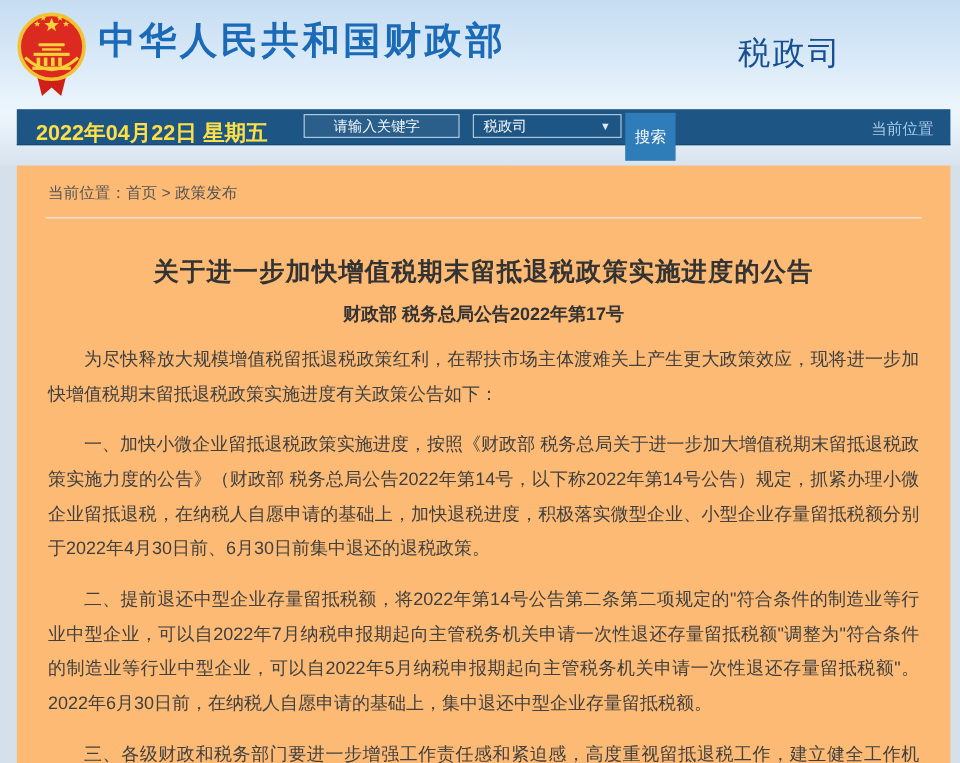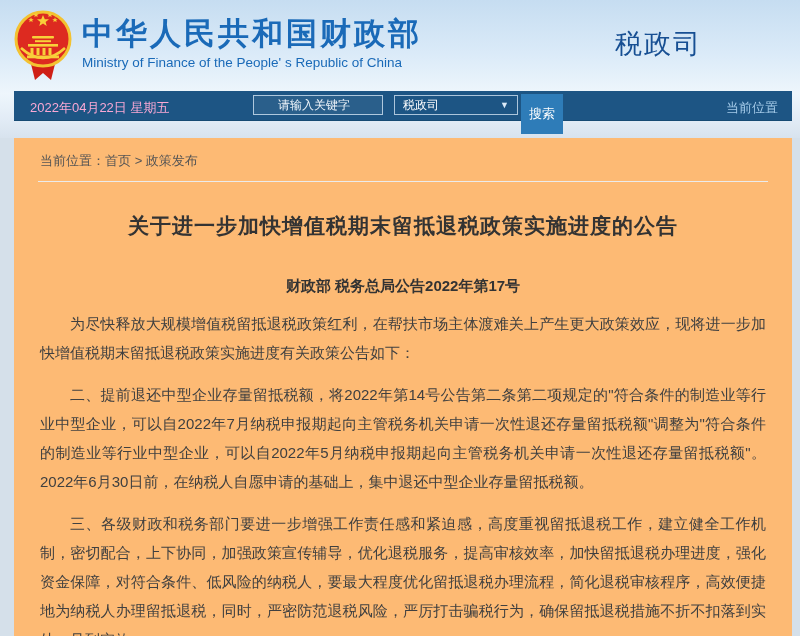--- a/index.html
+++ b/index.html
@@ -26,21 +26,21 @@
   .dept {
     position:absolute; right:98px; top:26px; font-size:27px; color:#174f93;
     letter-spacing:2px; white-space:nowrap;
   }
   
   .navbar {
     position:absolute; left:14px; top:91px; width:778px; height:30px;
     background:#1d5584; box-sizing:border-box; border-bottom:1px solid #164a73;
   }
   .nav-date {
-    position:absolute; left:16px; top:8px; color:#f9a8d4; font-size:13px; white-space:nowrap;
+    position:absolute; left:16px; top:8px; color:#fde047; font-size:18px; white-space:nowrap;font-weight:bold;
   }
   .nav-search {
     position:absolute; left:239px; top:4px; width:130px; height:20px;
     box-sizing:border-box; background:rgba(255,255,255,0.06);
     border:1px solid rgba(220,235,248,0.75); color:#ffffff;
     font-size:12px; padding:0 24px; outline:none;
     font-family:"Liberation Sans","DejaVu Sans",sans-serif;
   }
   .nav-search::placeholder { color:#f0f6fb; opacity:1; }
   .nav-select {
@@ -69,21 +69,21 @@
     border-bottom:1px solid #ebebeb;
   }
   .breadcrumb a { color:#555555; text-decoration:none; cursor:pointer; }
   .article { padding:4px 26px 0; }
   .article-title {
     font-size:21px; color:#333333; text-align:center; font-weight:bold;
     margin:26px 0 0; letter-spacing:1px;
   }
   .docno {
     text-align:center; font-size:15px; font-weight:bold; color:#333333;
-    margin-top:37px;
+    margin-top:13px;
   }
   .article p {
     font-size:15px; color:#404040; line-height:29px; text-indent:2em;
     text-align:justify; margin:13px 0 0;
   }
   .article p.first { }
 </style>
 </head>
 <body>
 
@@ -106,21 +106,20 @@
       <rect x="14" y="36" width="30" height="2.6" fill="#f8d03a"></rect>
       <rect x="16.5" y="40" width="3" height="7" fill="#f8d03a"></rect>
       <rect x="22.5" y="40" width="3" height="7" fill="#f8d03a"></rect>
       <rect x="28.5" y="40" width="3" height="7" fill="#f8d03a"></rect>
       <rect x="34.5" y="40" width="3" height="7" fill="#f8d03a"></rect>
       <rect x="13" y="47.5" width="32" height="2.8" fill="#f8d03a"></rect>
       <path d="M7 40 Q29 60 51 40" stroke="#f8d03a" stroke-width="2.6" fill="none"></path>
     </svg>
     <div class="titles">
       <div class="title-cn">中华人民共和国财政部</div>
-      <div class="title-en">Ministry of Finance of the People' s Republic of China</div>
     </div>
     <div class="dept">税政司</div>
   </div>
 
   <div class="navbar">
     <span class="nav-date">2022年04月22日  星期五</span>
     <input class="nav-search" type="text" placeholder="请输入关键字" style="">
     <div class="nav-select">
       <span>税政司</span>
       <span class="arrow">▼</span>
@@ -132,19 +131,20 @@
   <div class="panel">
     <div class="breadcrumb">
       <span>当前位置：</span><a>首页</a>
       <span>&gt;</span>
       <a>政策发布</a>
     </div>
     <div class="article">
       <h1 class="article-title">关于进一步加快增值税期末留抵退税政策实施进度的公告</h1>
       <div class="docno">财政部 税务总局公告2022年第17号</div>
       <p class="first">为尽快释放大规模增值税留抵退税政策红利，在帮扶市场主体渡难关上产生更大政策效应，现将进一步加快增值税期末留抵退税政策实施进度有关政策公告如下：</p>
+      <p>一、加快小微企业留抵退税政策实施进度，按照《财政部 税务总局关于进一步加大增值税期末留抵退税政策实施力度的公告》（财政部 税务总局公告2022年第14号，以下称2022年第14号公告）规定，抓紧办理小微企业留抵退税，在纳税人自愿申请的基础上，加快退税进度，积极落实微型企业、小型企业存量留抵税额分别于2022年4月30日前、6月30日前集中退还的退税政策。</p>
       <p>二、提前退还中型企业存量留抵税额，将2022年第14号公告第二条第二项规定的"符合条件的制造业等行业中型企业，可以自2022年7月纳税申报期起向主管税务机关申请一次性退还存量留抵税额"调整为"符合条件的制造业等行业中型企业，可以自2022年5月纳税申报期起向主管税务机关申请一次性退还存量留抵税额"。2022年6月30日前，在纳税人自愿申请的基础上，集中退还中型企业存量留抵税额。</p>
       <p>三、各级财政和税务部门要进一步增强工作责任感和紧迫感，高度重视留抵退税工作，建立健全工作机制，密切配合，上下协同，加强政策宣传辅导，优化退税服务，提高审核效率，加快留抵退税办理进度，强化资金保障，对符合条件、低风险的纳税人，要最大程度优化留抵退税办理流程，简化退税审核程序，高效便捷地为纳税人办理留抵退税，同时，严密防范退税风险，严厉打击骗税行为，确保留抵退税措施不折不扣落到实处、见到实效。</p>
 
     </div>
   </div>
 
 </div>
 
 </body></html>

